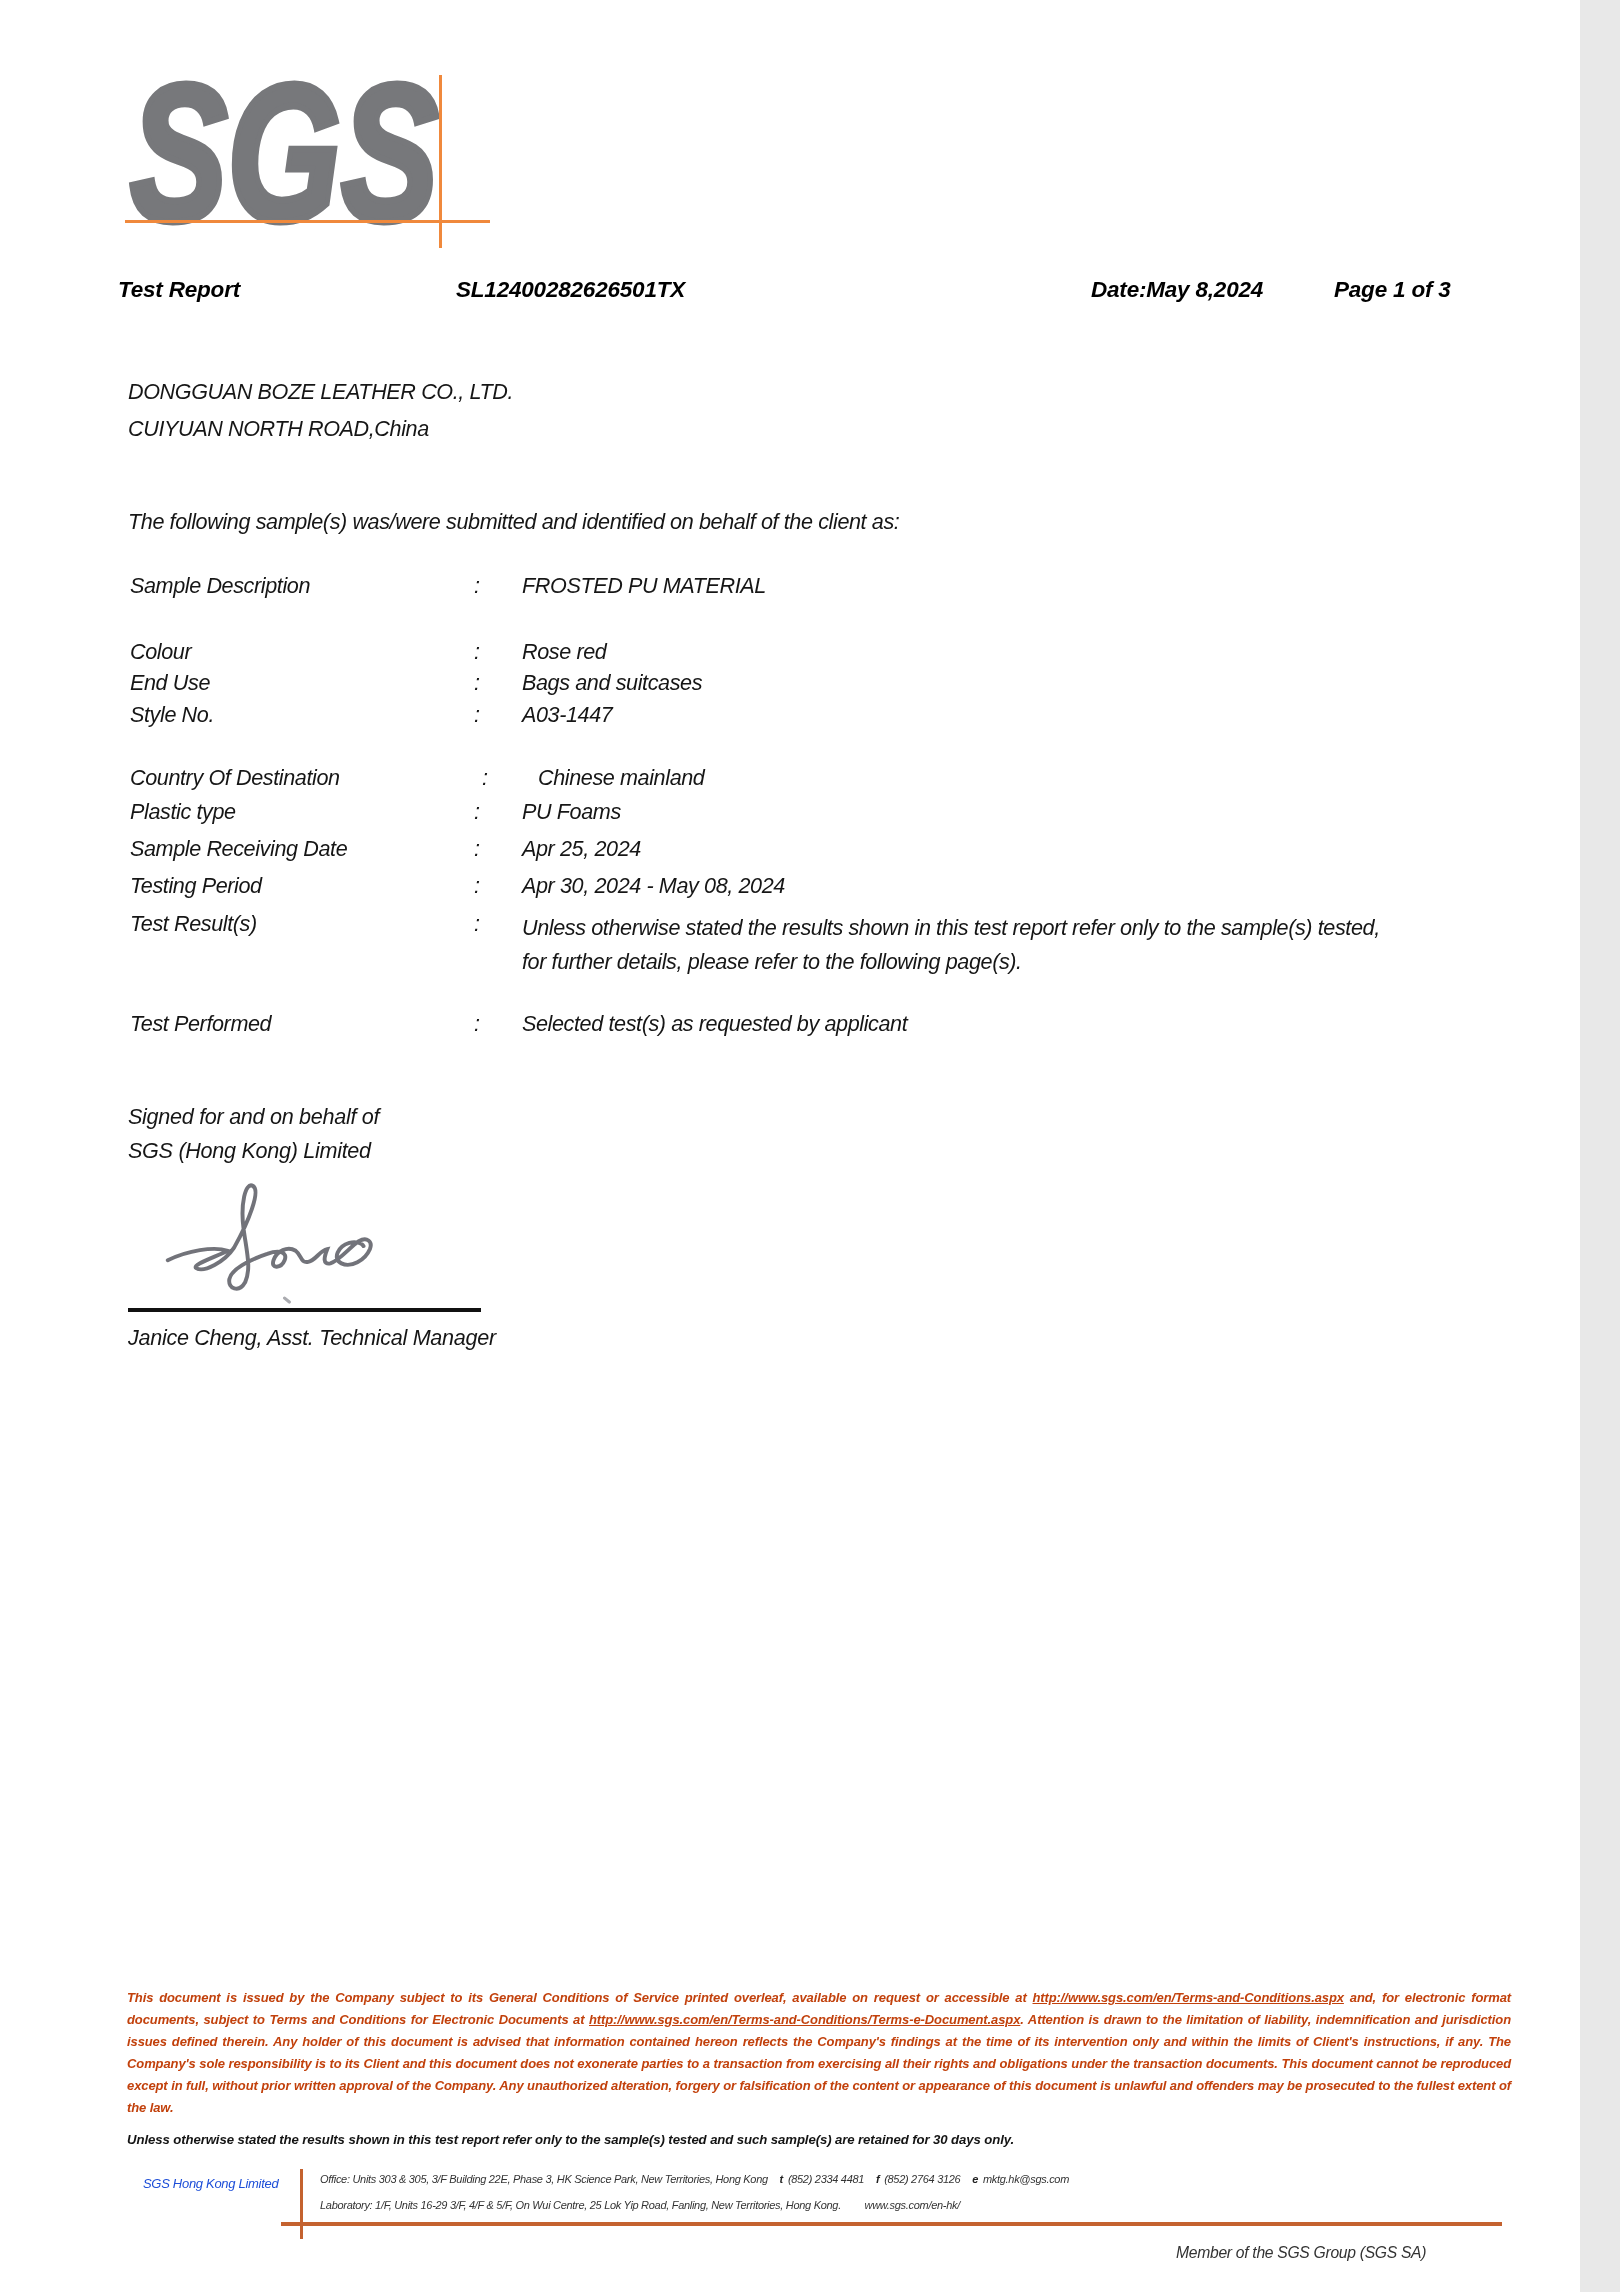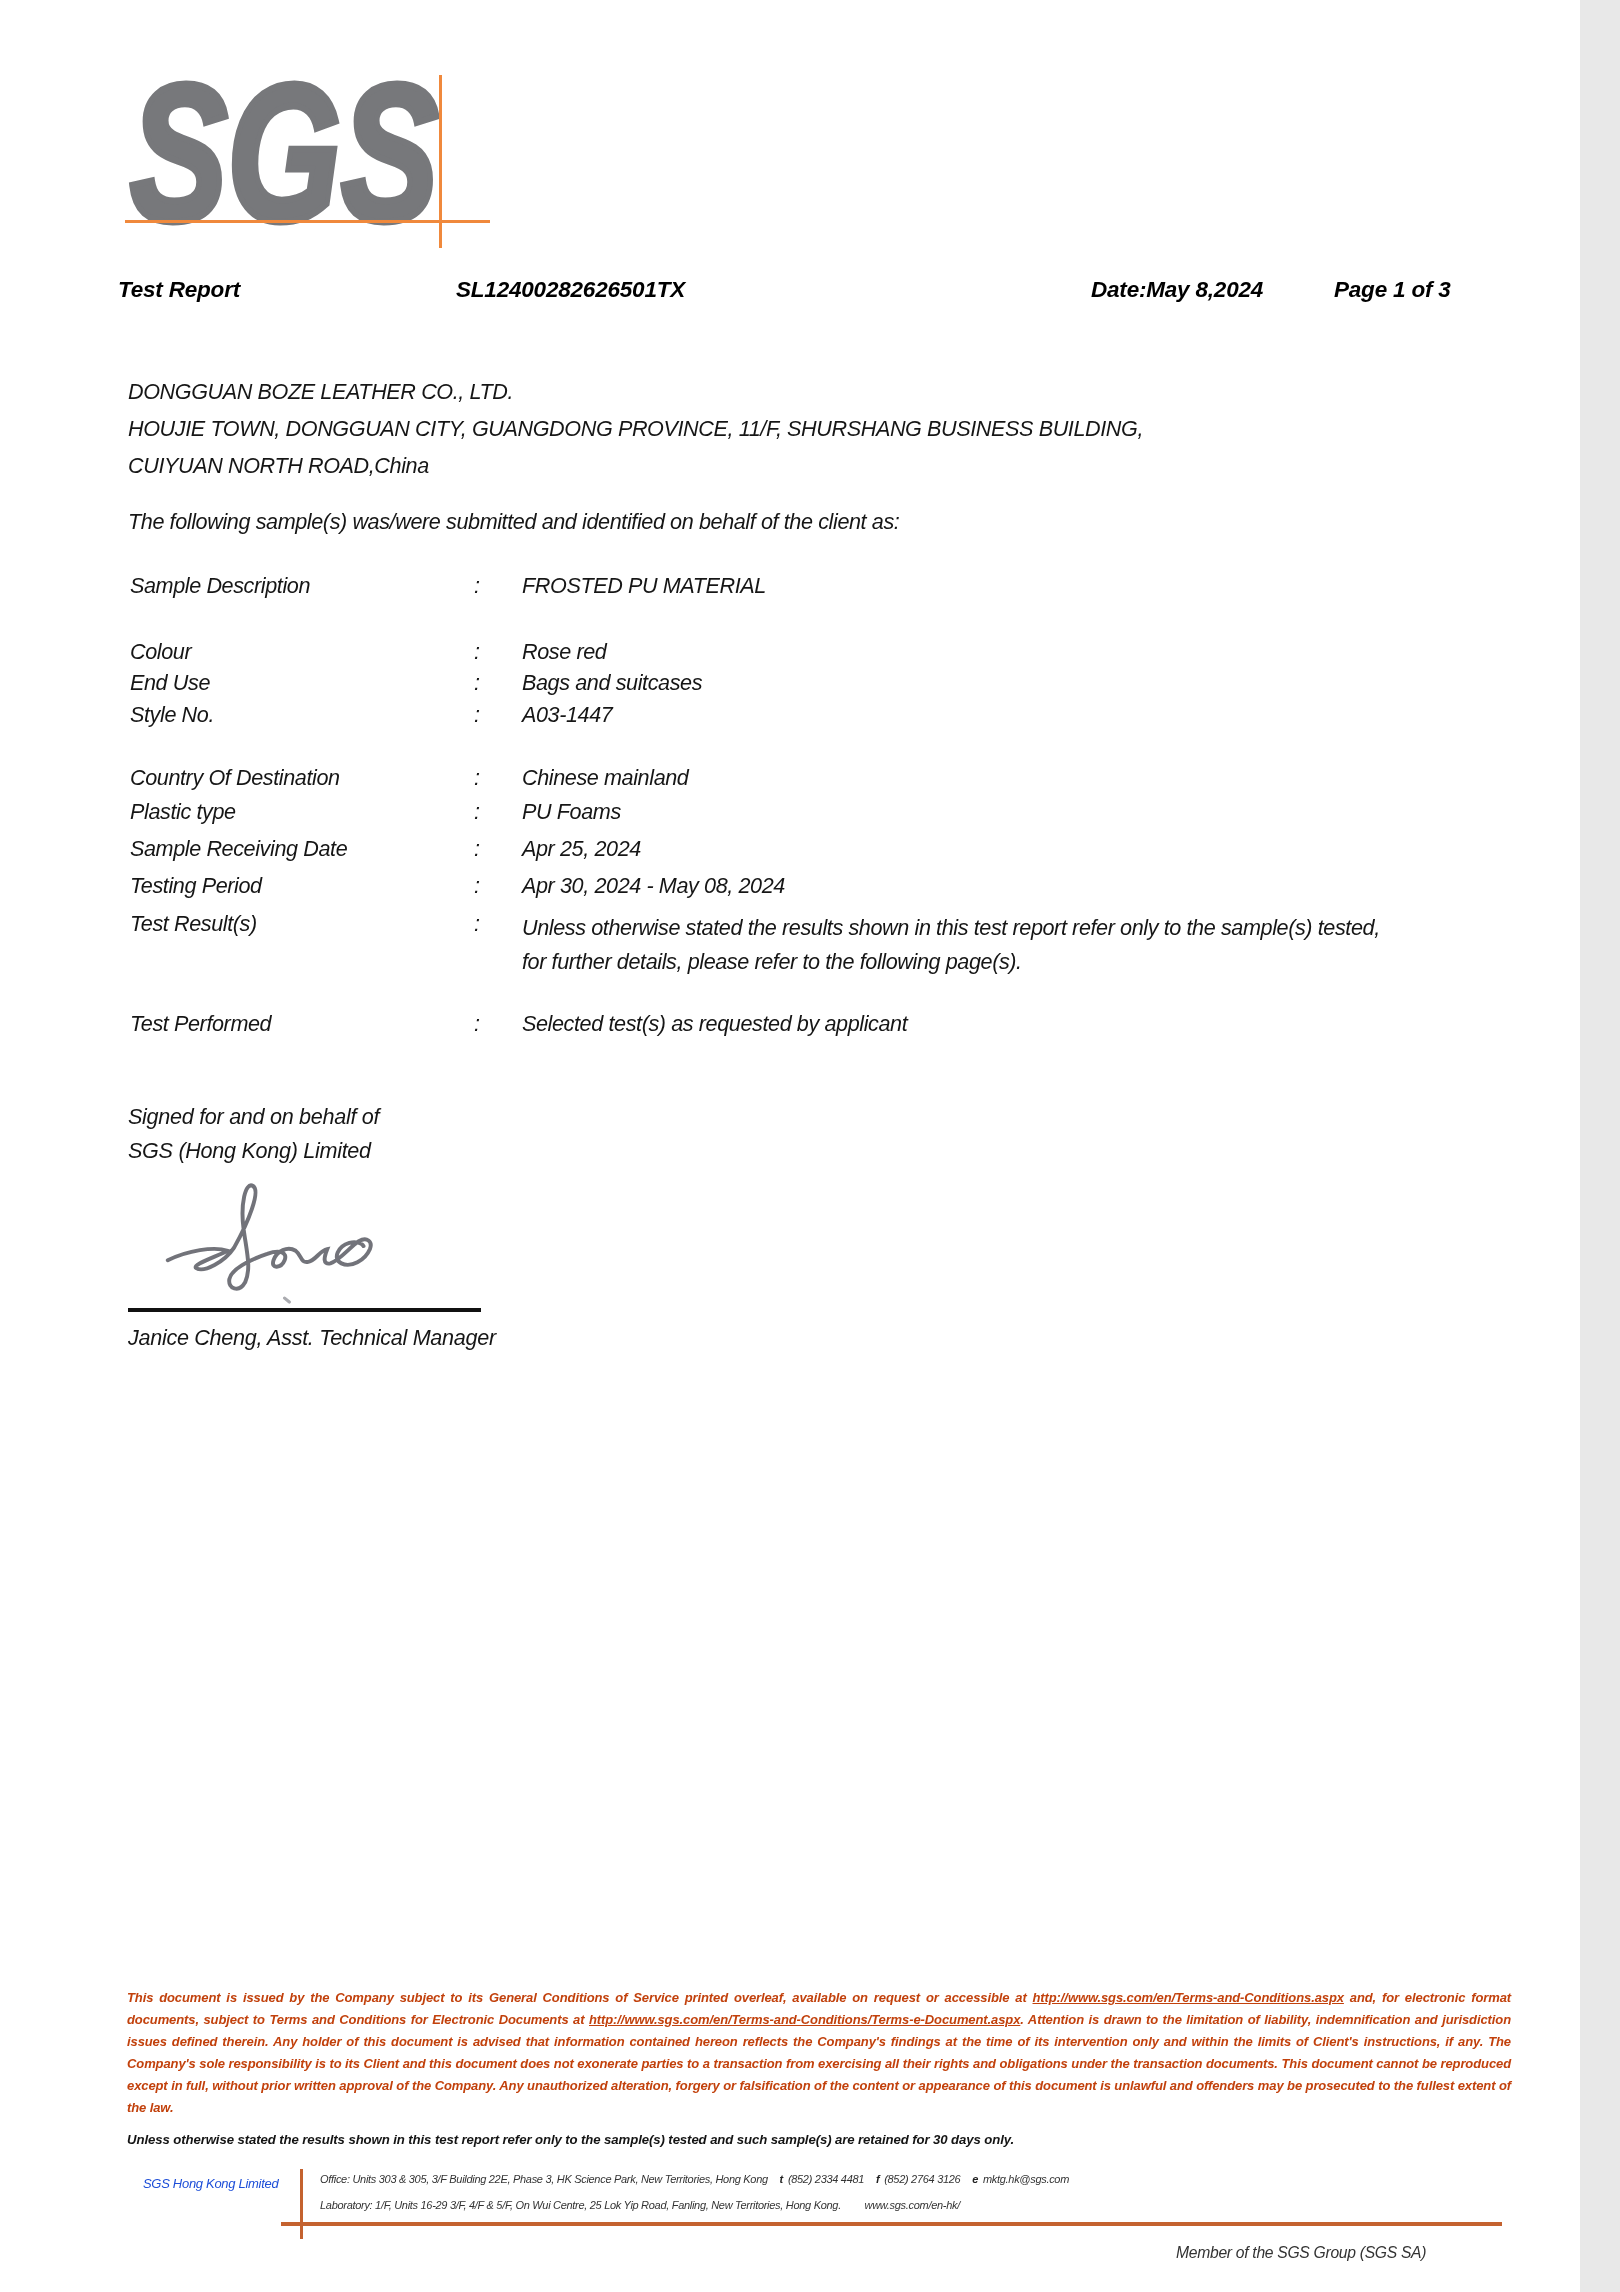--- a/index.html
+++ b/index.html
@@ -61,21 +61,20 @@
   <div class="cross-v"></div>
   <div class="cross-h"></div>
 
   <div class="abs hdr" style="left:118px;top:277px;">Test Report</div>
   <div class="abs hdr" style="left:456px;top:277px;">SL12400282626501TX</div>
   <div class="abs hdr" style="left:1091px;top:277px;">Date:May 8,2024</div>
   <div class="abs hdr" style="left:1334px;top:277px;">Page 1 of 3</div>
 
   <div class="client-block body-txt">
     <div>DONGGUAN BOZE LEATHER CO., LTD.</div>
-    <div>HOUJIE TOWN, DONGGUAN CITY, GUANGDONG PROVINCE, 11/F, SHURSHANG BUSINESS BUILDING,</div>
     <div>CUIYUAN NORTH ROAD,China</div>
   </div>
 
   <div class="abs body-txt" style="left:128px;top:509px;">The following sample(s) was/were submitted and identified on behalf of the client as:</div>
 
   <div class="info-row" style="top:573px;">
     <span class="lbl">Sample Description</span>
     <span class="col">:</span>
     <span class="val">FROSTED PU MATERIAL</span>
   </div>
@@ -93,21 +92,21 @@
   <div class="info-row" style="top:702px;">
     <span class="lbl">Style No.</span>
     <span class="col">:</span>
     <span class="val">A03-1447</span>
   </div>
   <div class="info-row" style="top:752px;margin-top:47px;">
     <span class="lbl">Plastic type</span>
     <span class="col">:</span>
     <span class="val">PU Foams</span>
   </div>
-  <div class="info-row" style="top:765px;">
+  <div class="info-row" style="top:765px;gap:8px;">
     <span class="lbl">Country Of Destination</span>
     <span class="col">:</span>
     <span class="val">Chinese mainland</span>
   </div>
 
   <div class="info-row" style="top:836px;">
     <span class="lbl">Sample Receiving Date</span>
     <span class="col">:</span>
     <span class="val">Apr 25, 2024</span>
   </div>

